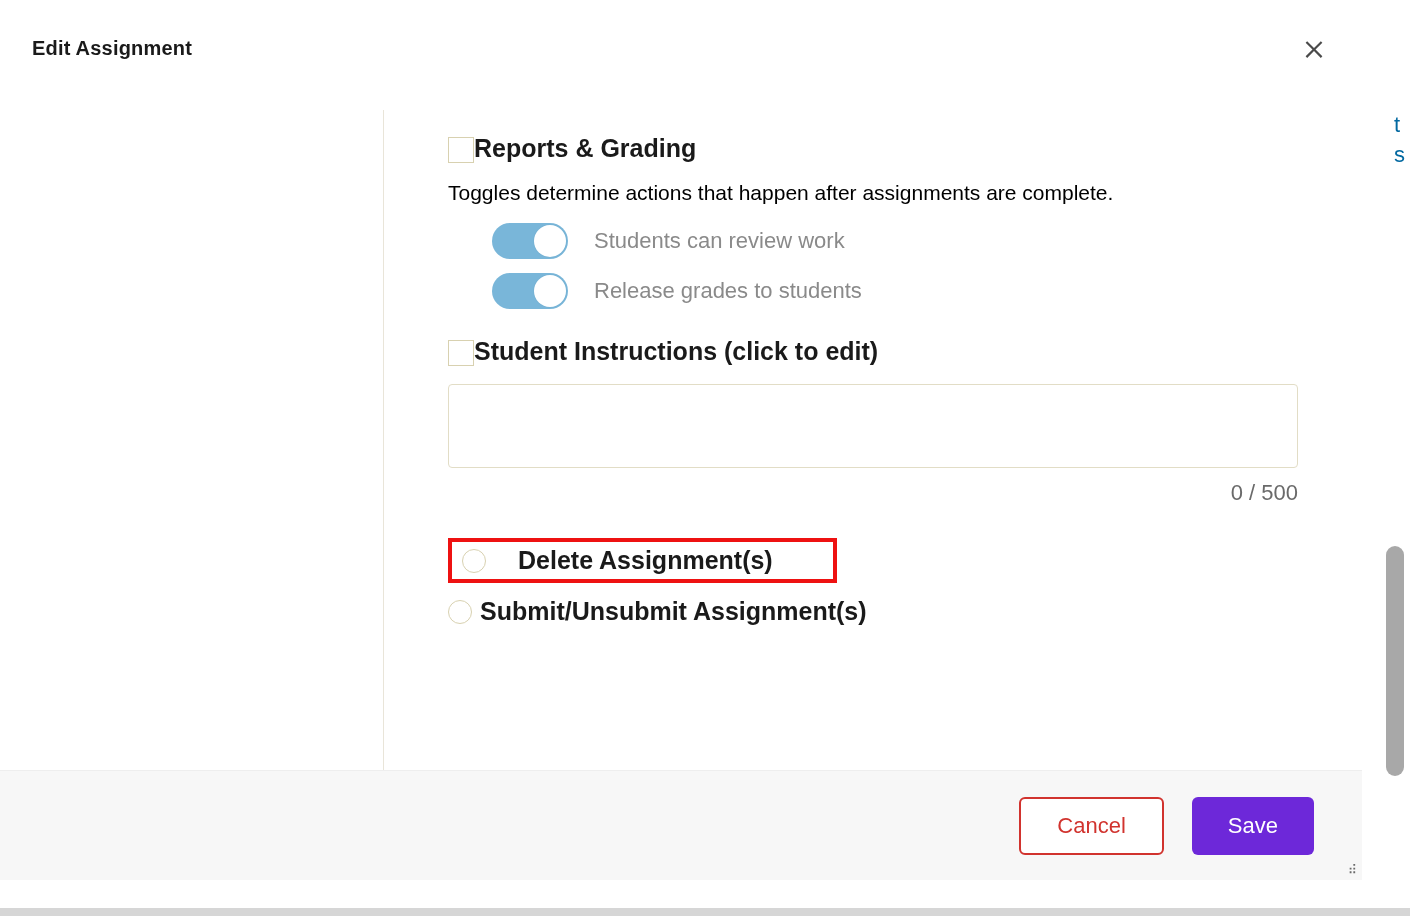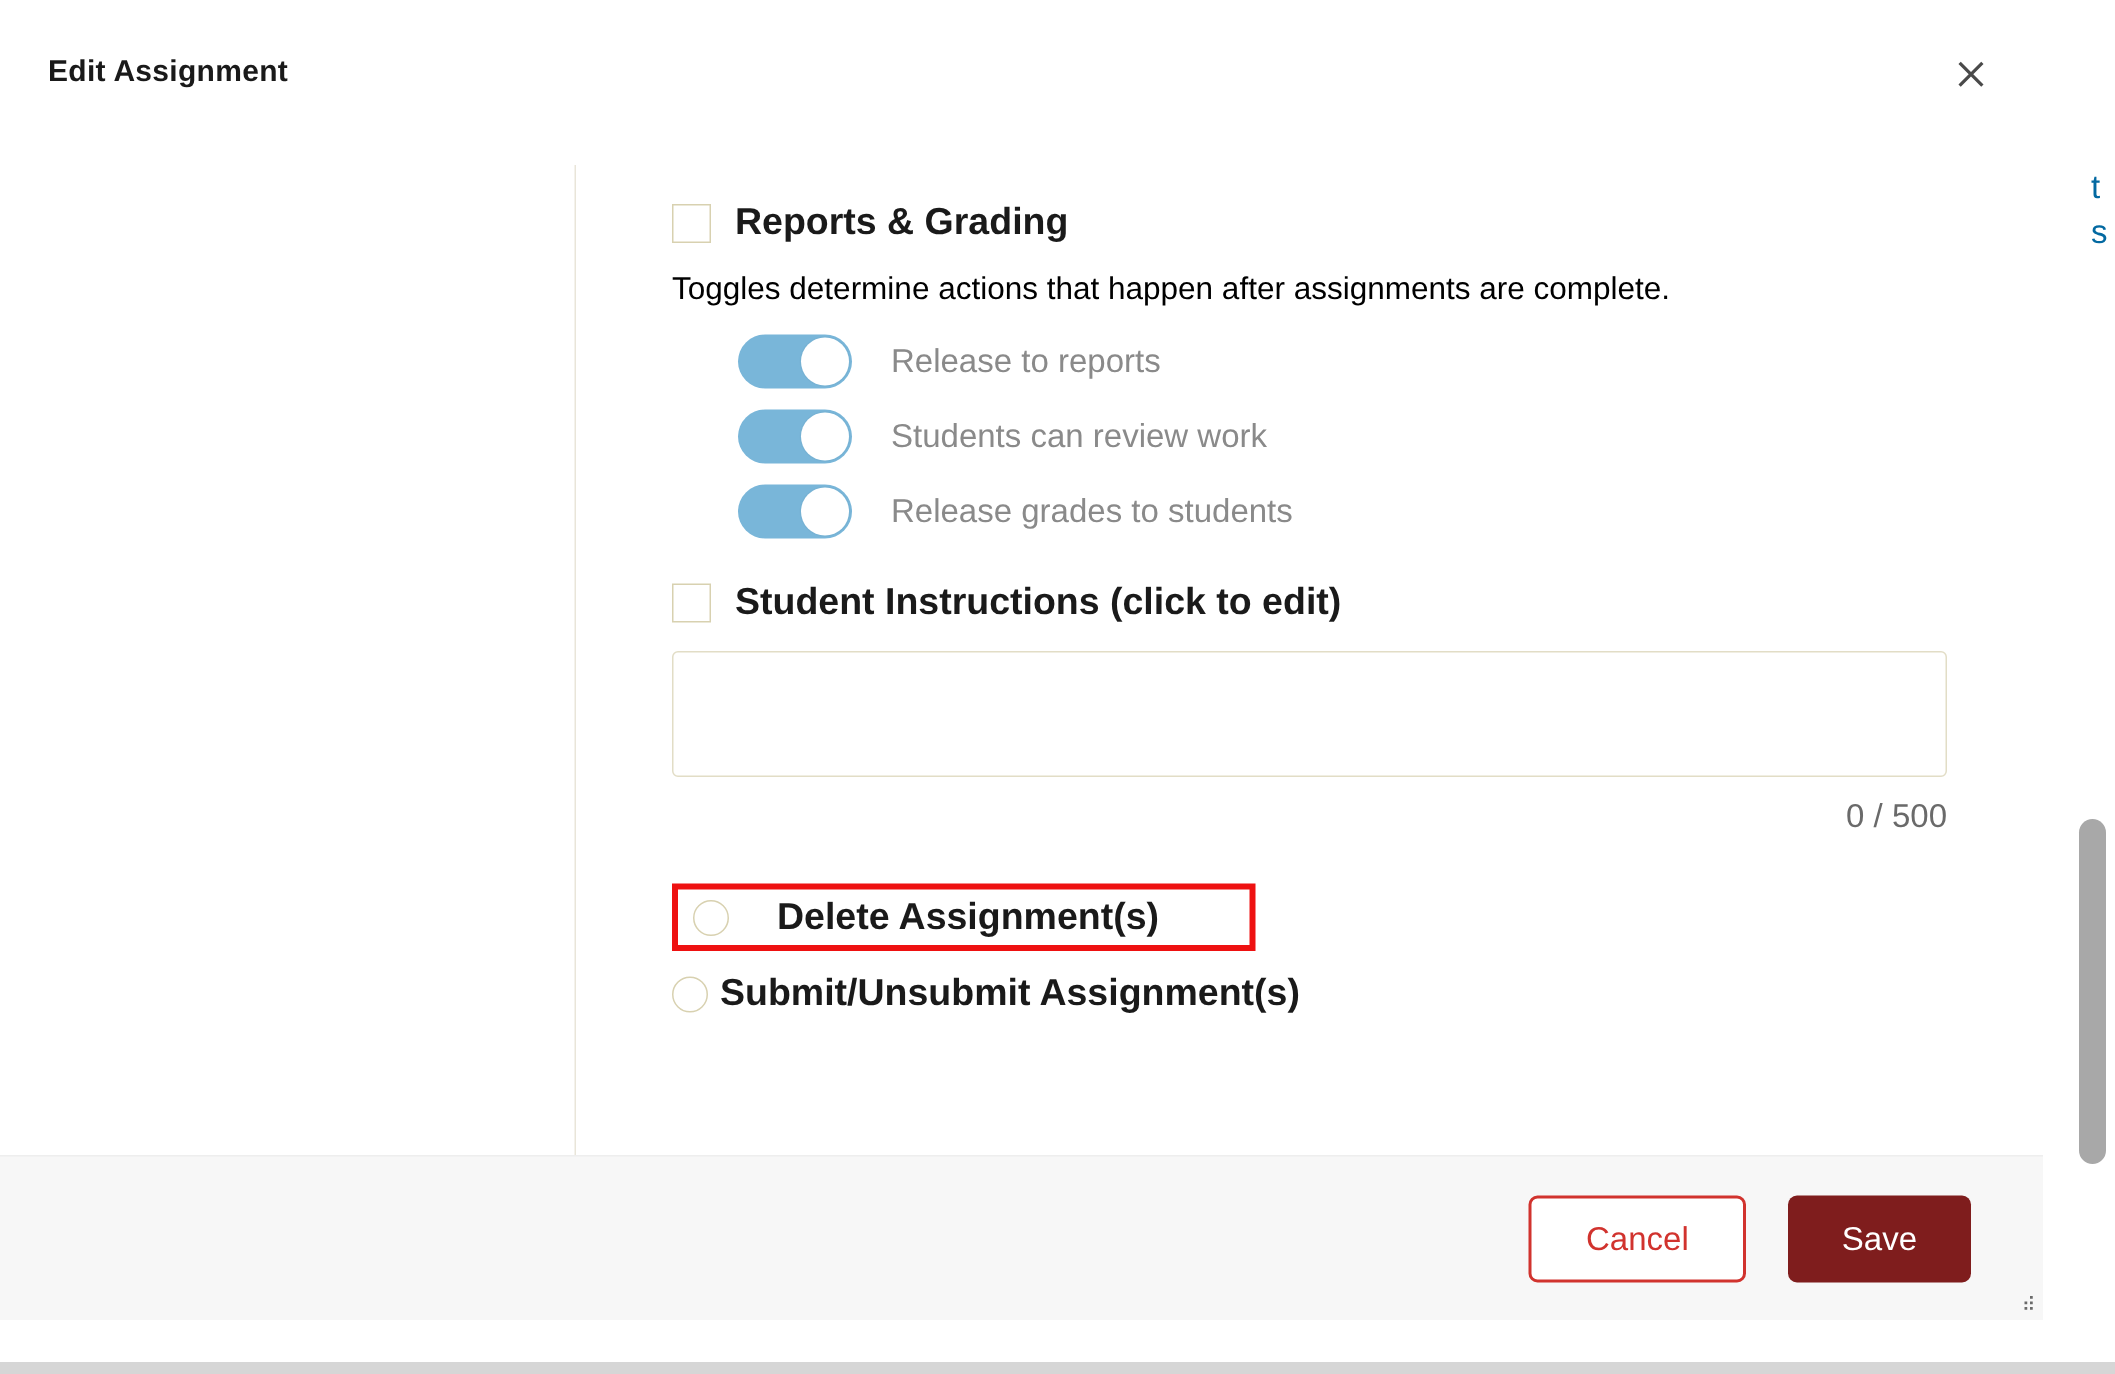--- a/index.html
+++ b/index.html
@@ -22,21 +22,21 @@
     display:flex;
   }
   .sidebar-col {
     width:406px; border-right:1px solid #e9e5d9;
   }
   .content-col {
     flex:1; padding:24px 64px 24px 64px; position:relative;
   }
 
   .section { margin-bottom:28px; }
-  .section-header { display:flex; align-items:center; gap:16px; margin-bottom:18px; }
+  .section-header { display:flex; align-items:flex-end; gap:0; margin-bottom:18px; }
   .square-check {
     width:26px; height:26px; border:1px solid #d8d1b0; background:#fff;
   }
   .circle-radio {
     width:24px; height:24px; border:1px solid #d8d1b0; background:#fff; border-radius:50%;
   }
   .section-title { font-size:25px; font-weight:700; color:#1a1a1a; }
   .section-sub { font-size:21px; color:#000000; margin:0 0 18px 0; }
 
   .toggle-list { padding-left:44px; display:flex; flex-direction:column; gap:14px; }
@@ -62,21 +62,21 @@
     display:inline-flex; align-items:center; gap:32px;
     border:4px solid #e11; padding:4px 60px 4px 10px; margin-top:4px;
   }
 
   .modal-footer {
     position:absolute; left:0; right:0; bottom:0; height:110px; background:#f7f7f7; border-top:1px solid #eee;
     display:flex; align-items:center; justify-content:flex-end; gap:28px; padding:0 48px;
   }
   .btn { height:58px; border-radius:6px; font-size:22px; display:flex; align-items:center; justify-content:center; padding:0 36px; cursor:pointer; }
   .btn-cancel { border:2px solid #d1332e; color:#d1332e; background:#fff; }
-  .btn-save { background:#7f1d1d; color:#fff; border:none; }
+  .btn-save { background:#6d28d9; color:#fff; border:none; }
 
   
   .scroll-track {
     position:absolute; right:6px; top:130px; width:18px; height:640px; background:transparent;
   }
   .scroll-thumb {
     position:absolute; right:6px; top:546px; width:18px; height:230px; background:#a8a8a8; border-radius:10px;
   }
 
   
@@ -111,26 +111,20 @@
       <div class="content-col">
 
         
         <div class="section">
           <div class="section-header">
             <div class="square-check"></div>
             <div class="section-title">Reports &amp; Grading</div>
           </div>
           <p class="section-sub">Toggles determine actions that happen after assignments are complete.</p>
           <div class="toggle-list">
-            <div class="toggle-row">
-              <div class="toggle">
-                  <div class="toggle-knob"></div>
-                </div>
-              <div class="toggle-label">Release to reports</div>
-            </div>
             <div class="toggle-row">
               <div class="toggle">
                   <div class="toggle-knob"></div>
                 </div>
               <div class="toggle-label">Students can review work</div>
             </div>
             <div class="toggle-row">
               <div class="toggle">
                   <div class="toggle-knob"></div>
                 </div>

